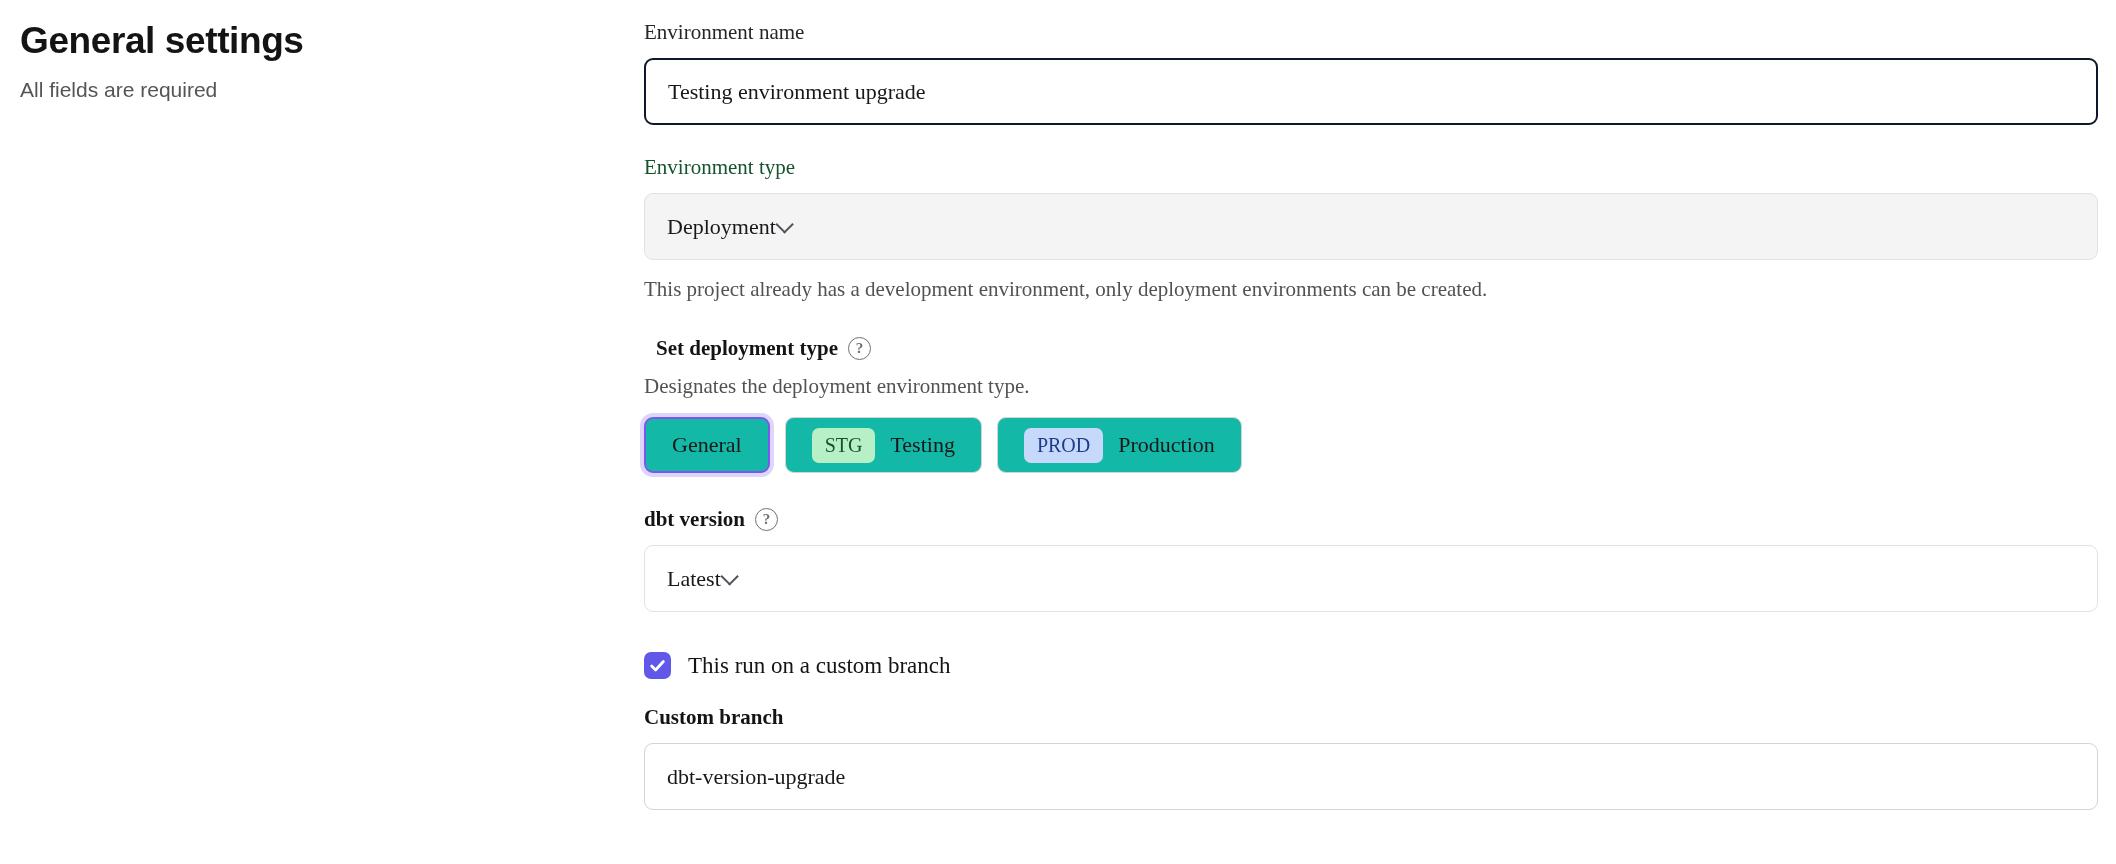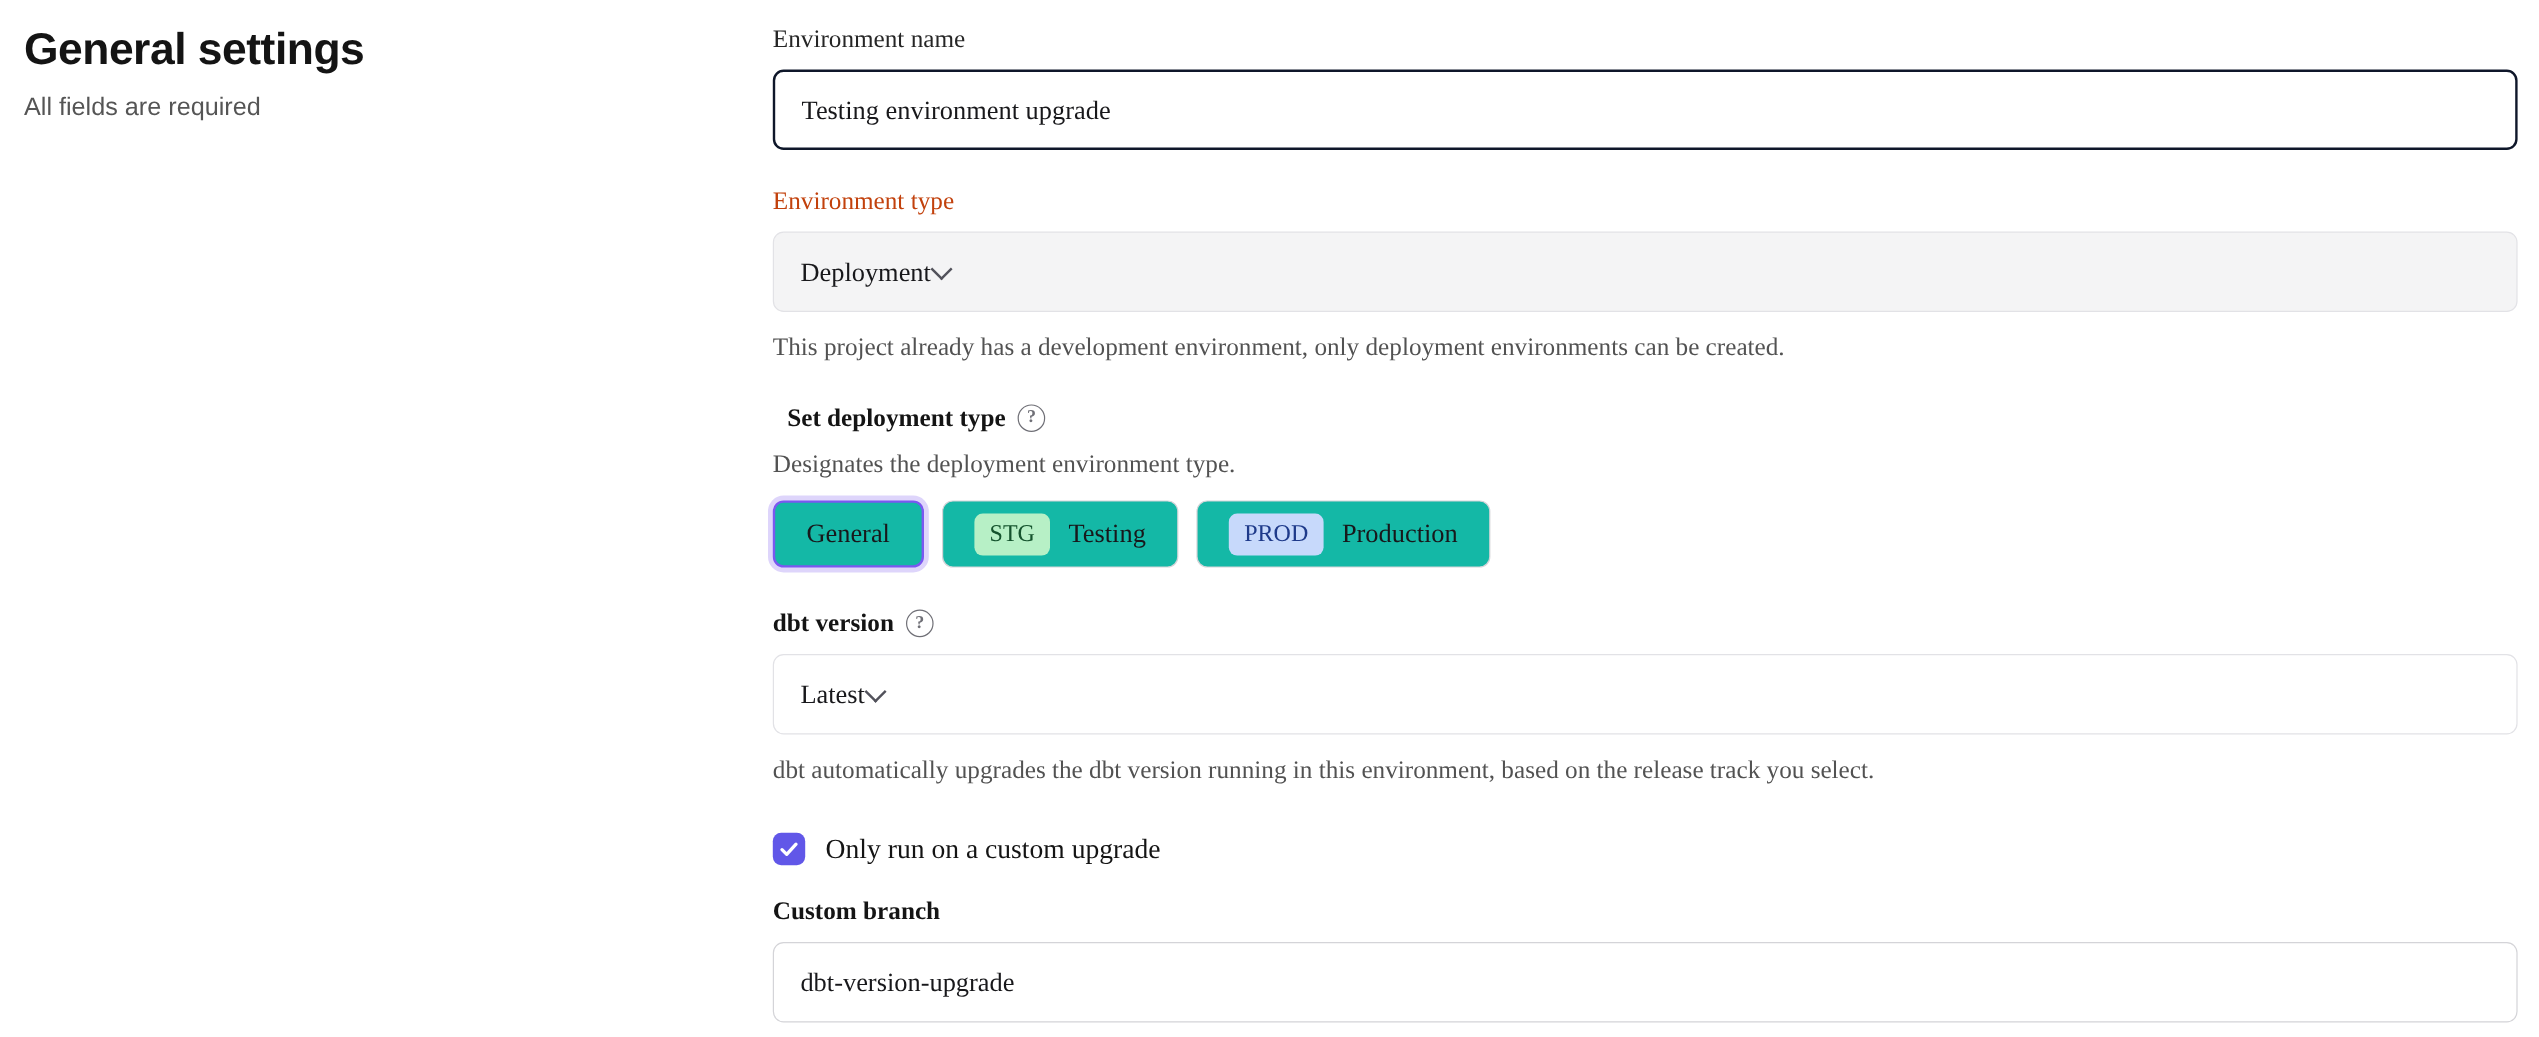--- a/index.html
+++ b/index.html
@@ -14,21 +14,21 @@
 
   
   .left-col { width: 624px; flex-shrink: 0; }
   .page-title { font-size: 37px; font-weight: 700; letter-spacing: -0.4px; color: #141414; }
   .page-subtitle { font-size: 21px; color: #555555; margin-top: 16px; }
 
   
   .form-col { flex: 1; max-width: 1458px; font-family: Liberation Serif, serif; }
 
   .field-label { font-size: 21px; font-weight: 500; color: #262626; margin-bottom: 13px; display: flex; align-items: center; gap: 10px; }
-  .field-label.disabled { color: #c2410c; }
+  .field-label.disabled { color: #14532d; }
 
   .text-input {
     width: 100%; height: 67px;
     border: 1px solid #d4d4d8; border-radius: 9px;
     font-size: 22px; font-family: inherit; color: #18181b;
     padding: 0 22px; background: #fff; outline: none;
   }
   .text-input.focused { border: 2px solid #0f172a; }
 
   .select-box {
@@ -140,30 +140,29 @@
 
     <div class="section-gap-lg">
       <div class="field-label" style="color:#141414; font-weight:600;">
         <span>dbt version</span>
         <span class="help-icon">?</span>
       </div>
       <div class="select-box">
         <span>Latest</span>
         <span class="chevron"></span>
       </div>
-      <div class="helper-text">dbt automatically upgrades the dbt version running in this environment, based on the release track you select.</div>
     </div>
 
     <div class="checkbox-row">
       <div class="checkbox">
         <svg viewBox="0 0 16 16">
           <path d="M2.5 8.5 L6.2 12.2 L13.5 4.2" fill="none" stroke="#ffffff" stroke-width="2.6" stroke-linecap="round" stroke-linejoin="round"></path>
         </svg>
       </div>
-      <div class="checkbox-label">Only run on a custom upgrade</div>
+      <div class="checkbox-label">This run on a custom branch</div>
     </div>
 
     <div class="custom-branch-section">
       <div class="field-label" style="font-weight:600; color:#141414;">Custom branch</div>
       <input class="text-input" type="text" value="dbt-version-upgrade" style="">
     </div>
 
   </div>
 </div>
 

